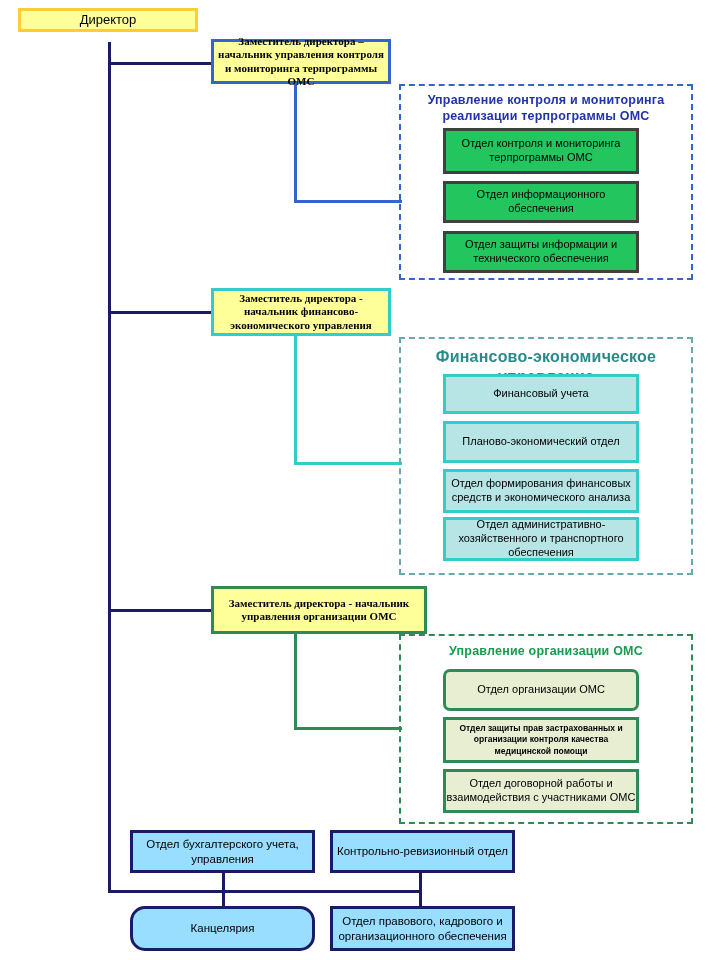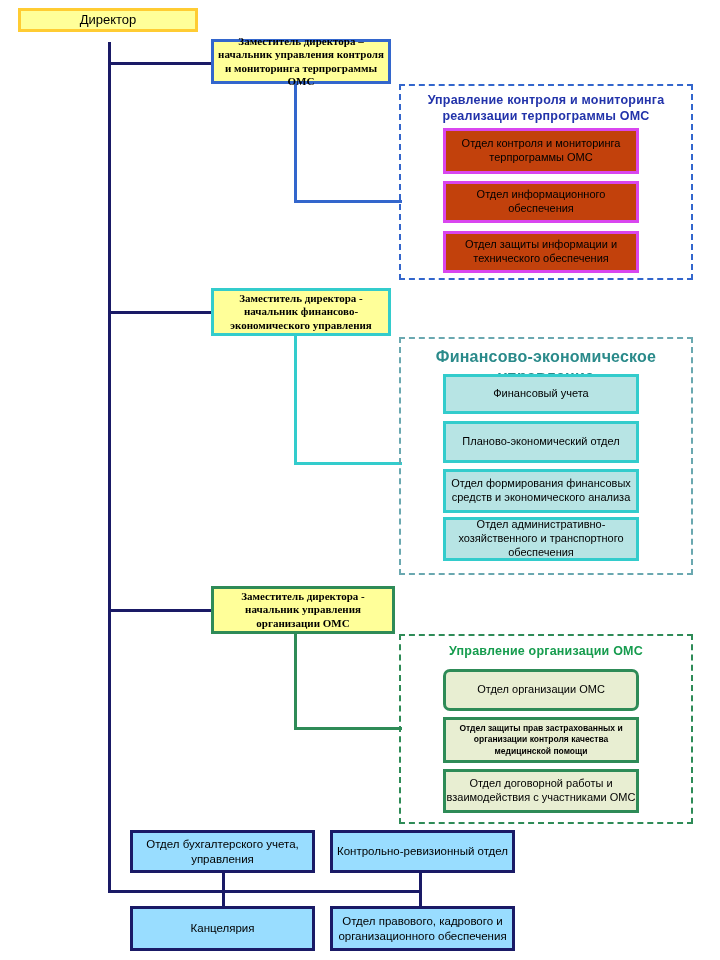--- a/index.html
+++ b/index.html
@@ -88,21 +88,21 @@
     position: absolute;
     box-sizing: border-box;
     display: flex;
     align-items: center;
     justify-content: center;
     text-align: center;
     font-size: 11px;
     line-height: 1.25;
     color: #000000;
   }
-  .dept.d-blue  { background: #c2410c; border: 3px solid #d946ef; }
+  .dept.d-blue  { background: #22c55e; border: 3px solid #404040; }
   .dept.d-teal  { background: #b7e4e4; border: 3px solid #33cccc; }
   .dept.d-green { background: #e8eed2; border: 3px solid #2e8b57; }
   .dept.small   { font-size: 8.5px; font-weight: bold; line-height: 1.3; }
 
   
   .bottom-box {
     position: absolute;
     box-sizing: border-box;
     display: flex;
     align-items: center;
@@ -150,21 +150,21 @@
   </div>
 
   <div class="node deputy b1" style="left:211px; top:39px; width:180px; height:45px;">
     <span>Заместитель директора – начальник управления контроля и мониторинга терпрограммы ОМС</span>
   </div>
 
   <div class="node deputy b2" style="left:211px; top:288px; width:180px; height:48px;">
     <span>Заместитель директора - начальник финансово-экономического управления</span>
   </div>
 
-  <div class="node deputy b3" style="left:211px; top:586px; width:184px; height:48px;">
+  <div class="node deputy b3" style="left:211px; top:586px; width:216px; height:48px;">
     <span>Заместитель директора - начальник управления организации ОМС</span>
   </div>
 
   <div class="group g-blue" style="left:399px; top:84px; width:294px; height:196px;">
     <div class="group-title t-blue" style="top:7px;">Управление контроля и мониторинга реализации терпрограммы ОМС</div>
 
     <div class="dept d-blue" style="left:42px; top:42px; width:196px; height:46px;">
       <span>Отдел контроля и мониторинга терпрограммы ОМС</span>
     </div>
     <div class="dept d-blue" style="left:42px; top:95px; width:196px; height:42px;">
@@ -207,21 +207,21 @@
   </div>
 
   <div class="bottom-box" style="left:130px; top:830px; width:185px; height:43px;">
     <span>Отдел бухгалтерского учета, управления</span>
   </div>
 
   <div class="bottom-box" style="left:330px; top:830px; width:185px; height:43px;">
     <span>Контрольно-ревизионный отдел</span>
   </div>
 
-  <div class="bottom-box" style="left:130px; top:906px; width:185px; height:45px;">
+  <div class="bottom-box" style="left:130px; top:906px; width:185px; height:45px;border-radius:15px;">
     <span>Канцелярия</span>
   </div>
 
   <div class="bottom-box" style="left:330px; top:906px; width:185px; height:45px;">
     <span>Отдел правового, кадрового и организационного обеспечения</span>
   </div>
 
 </div>
 
 </body></html>

